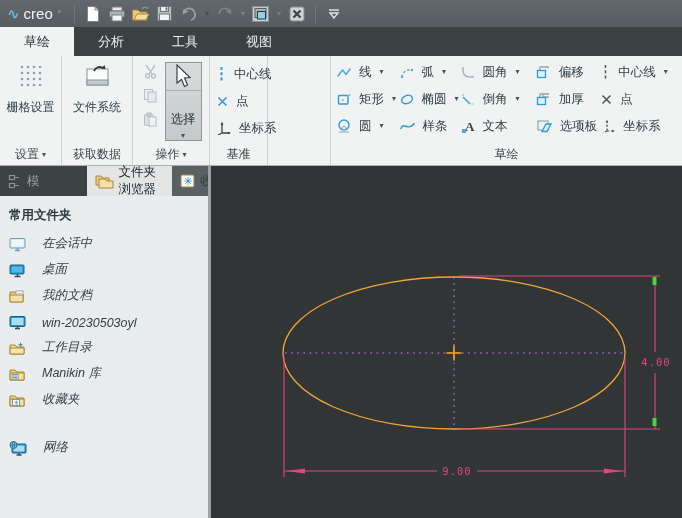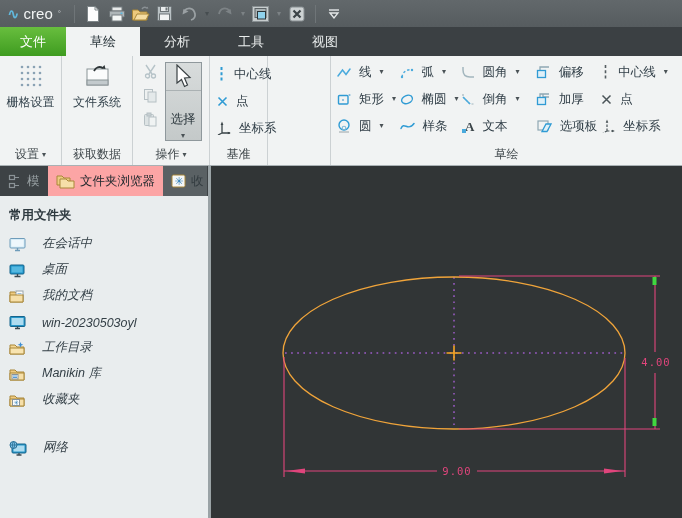--- a/index.html
+++ b/index.html
@@ -31,21 +31,21 @@
   .rtab.file { width:66px; background:linear-gradient(#68be3e,#3f9c20); color:#fff; }
   .rtab.active { background:#f1f3f3; color:#1f2b31; }
   
   .ribbon { height:110px; background:#f1f3f3; border-bottom:1px solid #a9b1b4;
             display:flex; color:#2f3d46; }
   .rgroup { display:flex; flex-direction:column; border-right:1px solid #ccd1d3; }
   .rg-content { flex:1; display:flex; justify-content:center; }
   .rg-label { height:21px; display:flex; align-items:center; justify-content:center;
               gap:3px; color:#3e464a; font-size:12px; }
   .dd { font-size:8px; color:#4a5256; line-height:1; }
-  .big-btn { display:flex; flex-direction:column; align-items:center; gap:5px;
+  .big-btn { display:flex; flex-direction:column; align-items:center; gap:10px;
              padding-top:7px; font-size:12px; color:#31404a; }
   .mini-btn { display:flex; align-items:center; gap:8px; font-size:12.5px;
               color:#2f3d46; white-space:nowrap; height:20px; }
   .icn { display:flex; align-items:center; justify-content:center; }
   
   .ops-content { display:flex; gap:7px; padding:6px 4px 0 6px; }
   .clip-col { display:flex; flex-direction:column; gap:9px; padding-top:2px; }
   .select-btn { width:37px; height:79px; border:1px solid #8f989c;
                 background:linear-gradient(#d8dcdc,#c4c9c9);
                 display:flex; flex-direction:column; align-items:center; }
@@ -57,21 +57,21 @@
   .stack { display:flex; flex-direction:column; gap:7px; padding:8px 4px 0 7px; }
   .sketch-cols { display:flex; padding:6px 2px 0 6px; gap:2px; }
   .sk-col { display:flex; flex-direction:column; gap:7px; }
   
   .main { display:flex; height:352px; }
   .sidebar { width:211px; border-right:3px solid #9aa3a6; display:flex; flex-direction:column;
              background:#e9edee; }
   .side-tabs { height:30px; background:#3d4245; display:flex; align-items:stretch; flex:none; }
   .stab { display:flex; align-items:center; gap:5px; padding:0 8px; font-size:12.5px; }
   .stab.partial-left { color:#99a1a4; width:48px; }
-  .stab.active { background:#fca5a5; color:#20292e; }
+  .stab.active { background:#e5e5e5; color:#20292e;margin-left:39px; }
   .stab.partial-right { background:#5a6164; color:#343d41; width:44px; overflow:hidden; }
   .side-body { flex:1; padding:8px 0 0 9px; overflow:hidden; }
   .side-header { font-weight:bold; color:#2e3a40; font-size:12.5px; height:22px;
                  display:flex; align-items:center; }
   .side-list { list-style:none; }
   .side-item { height:26px; display:flex; align-items:flex-end; gap:16px;
                color:#333f46; font-size:12.5px;font-style:italic; }
   .side-item.network { margin-top:22px; }
   .canvas-wrap { flex:1; background:#313536; position:relative; }
   .canvas-svg text { font-family:"DejaVu Sans Mono","Liberation Mono",monospace;
@@ -168,21 +168,20 @@
       <span class="icn">
         <svg width="12" height="10" viewBox="0 0 12 10">
             <path d="M1 1 H11" stroke="#e4e7e8" stroke-width="1.4"></path>
             <path d="M2 4 L6 9 L10 4 Z" fill="none" stroke="#e4e7e8" stroke-width="1.3"></path>
           </svg>
       </span>
     </div>
   </div>
 
   <div class="tabrow">
-    <div class="rtab file">文件</div>
     <div class="rtab active">草绘</div>
     <div class="rtab">分析</div>
     <div class="rtab">工具</div>
     <div class="rtab">视图</div>
   </div>
 
   <div class="ribbon">
 
     <div class="rgroup" style="width:62px">
       <div class="rg-content">

